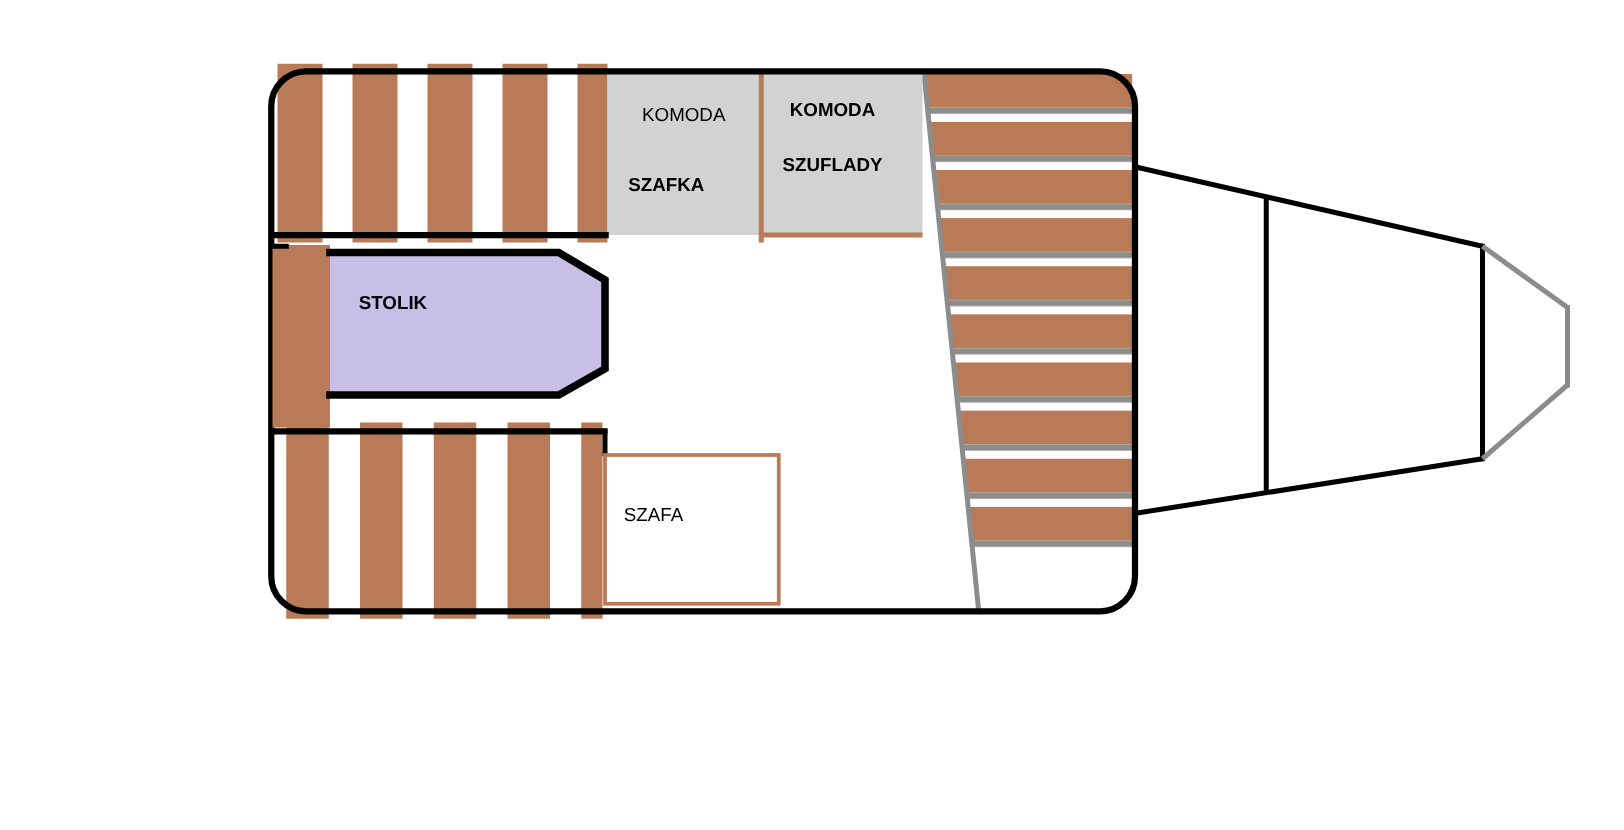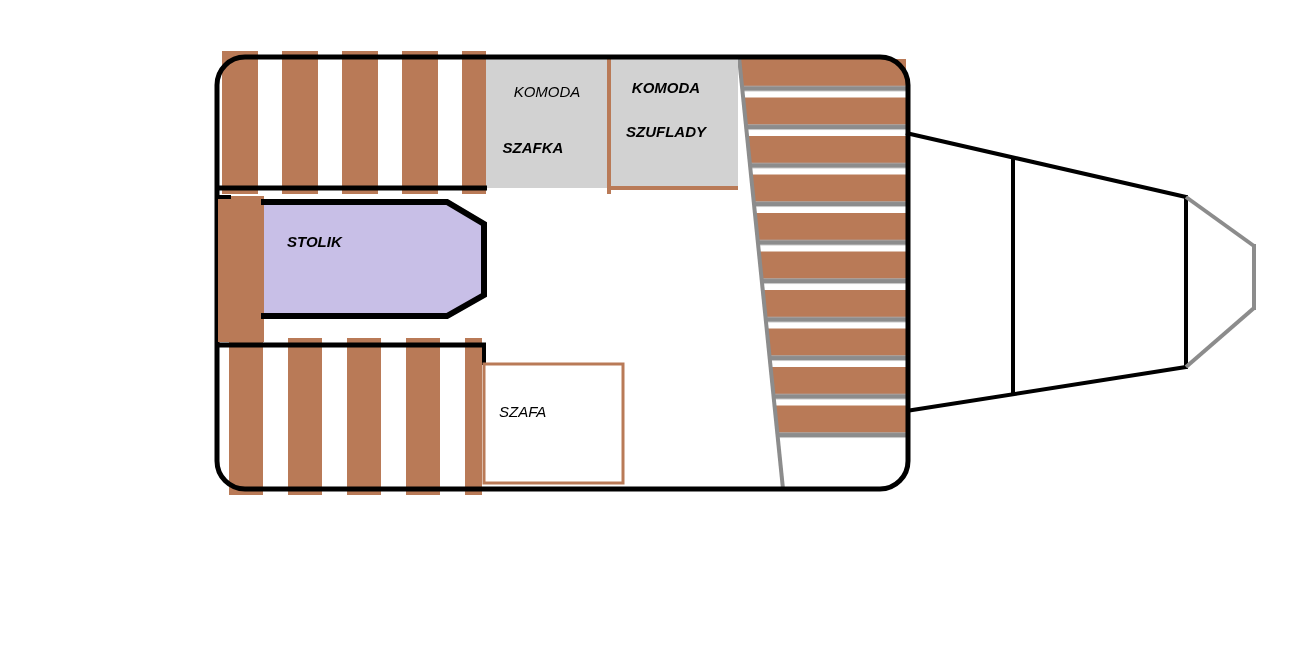--- a/index.html
+++ b/index.html
@@ -6,21 +6,20 @@
     margin: 0;
     padding: 0;
     background: #ffffff;
   }
   .canvas {
     position: relative;
     width: 1299px;
     height: 528px;
     background: var(--background, #ffffff);
     font-family: "Liberation Sans", sans-serif;
-    font-style: italic;
   }
   svg { display: block; }
 
   .fill-brown   { fill: var(--brown); }
   .fill-gray    { fill: var(--cabinet-gray); }
   .fill-purple  { fill: var(--table-purple); }
   .fill-white   { fill: #ffffff; }
   .stroke-black { stroke: var(--outline-black); fill: none; }
   .stroke-brown { stroke: var(--brown); fill: none; }
   .stroke-gray  { stroke: var(--line-gray); fill: none; }

